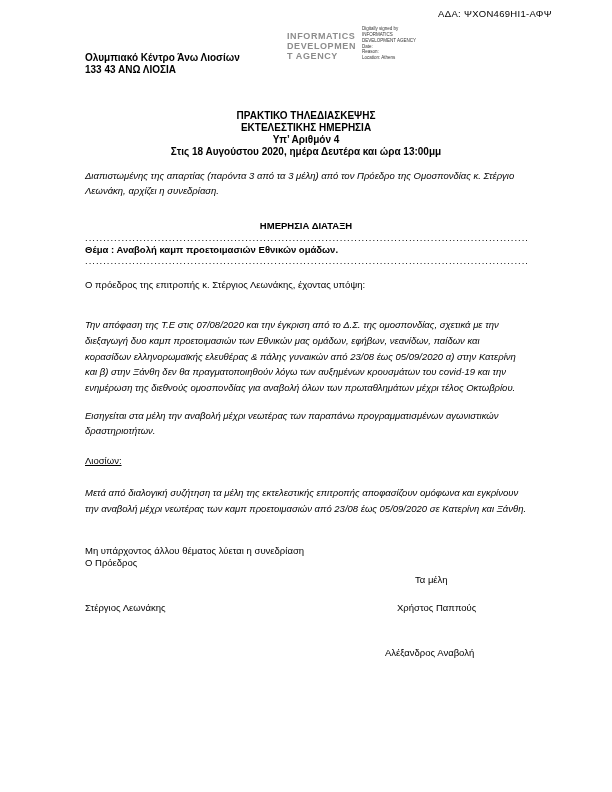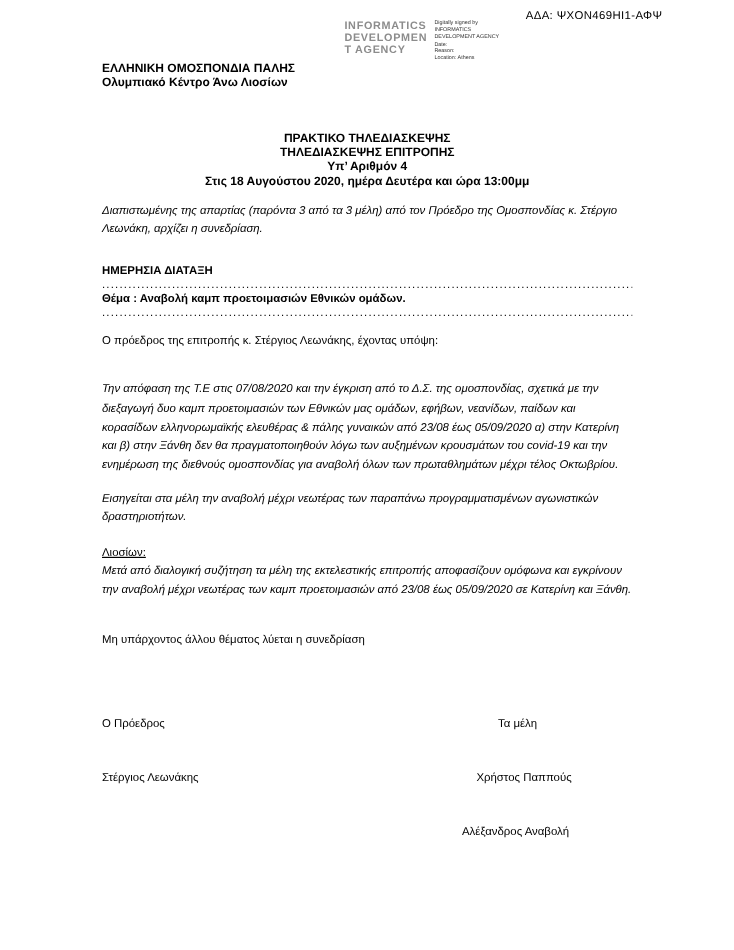--- a/index.html
+++ b/index.html
@@ -16,24 +16,24 @@
   .ada {
     position: absolute;
     top: 8px;
     right: 60px;
     font-size: 9.5px;
     letter-spacing: 0.3px;
   }
   .stamp {
     position: absolute;
     left: 287px;
-    top: 16px;
+    top: 26px;
     display: flex;
     gap: 6px;
-    align-items: flex-start;
+    align-items: flex-end;
   }
   .stamp-agency {
     font-size: 9px;
     font-weight: bold;
     color: #8c8c8c;
     line-height: 1.12;
     letter-spacing: 0.6px;
     white-space: pre-line;
   }
   .stamp-sig {
@@ -48,33 +48,33 @@
     top: 52px;
     width: 442px;
     font-size: 9.5px;
     line-height: 1.3;
   }
   .letterhead { font-weight: bold; font-size: 10px; line-height: 1.2; }
   .title-block { text-align: center; font-weight: bold; font-size: 10px; line-height: 1.2; margin-top: 34px; }
   .attendees { margin-top: 12px; }
   .attendees .label { font-weight: bold; margin-right: 3px; }
   .quorum { margin-top: 10px; font-style: italic; line-height: 1.6; }
-  .agenda-heading { text-align: left; font-weight: bold; margin-top: 22px; }
+  .agenda-heading { text-align: center; font-weight: bold; margin-top: 22px; }
   .dots { overflow: hidden; white-space: nowrap; letter-spacing: 1px; line-height: 1.15; }
   .topic { font-weight: bold; }
   .chair { margin-top: 12px; }
   .consideration { margin-top: 26px; font-style: italic; line-height: 1.65; }
   .proposal { margin-top: 12px; font-style: italic; line-height: 1.65; }
   .decision-label { margin-top: 16px; text-decoration: underline; }
-  .decision { margin-top: 1px; font-style: italic; line-height: 1.65; }
+  .decision { margin-top: 18px; font-style: italic; line-height: 1.65; }
   .closing { margin-top: 28px; }
-  .signatures { position: relative; margin-top: 58px; height: 130px; }
+  .signatures { position: relative; height: 130px; }
   .sig { position: absolute; white-space: nowrap; }
   .sig-president-label { left: 0; top: 0; }
-  .sig-members-label { left: 330px; top: 0; }
+  .sig-members-label { left: 330px; top: 17px; }
   .sig-president-name { left: 0; top: 45px; }
   .sig-member1-name { left: 312px; top: 45px; }
   .sig-member2-name { left: 300px; top: 90px; }
 </style>
 </head>
 <body>
 
 <div class="page">
 
   <div class="ada">ΑΔΑ: ΨΧΟΝ469ΗΙ1-ΑΦΨ</div>
@@ -87,27 +87,27 @@
 INFORMATICS
 DEVELOPMENT AGENCY
 Date:
 Reason:
 Location: Athens</div>
   </div>
 
   <div class="content">
 
     <div class="letterhead">
-      <div>ΕΛΛΗΝΙΚΗ ΟΜΟΣΠΟΝΔΙΑ ΠΑΛΗΣ</div>
       <div>Ολυμπιακό Κέντρο Άνω Λιοσίων</div>
+      <div>133 43 ΑΝΩ ΛΙΟΣΙΑ</div>
     </div>
 
     <div class="title-block">
       <div>ΠΡΑΚΤΙΚΟ ΤΗΛΕΔΙΑΣΚΕΨΗΣ</div>
-      <div>ΤΗΛΕΔΙΑΣΚΕΨΗΣ ΕΠΙΤΡΟΠΗΣ</div>
+      <div>ΕΚΤΕΛΕΣΤΙΚΗΣ ΗΜΕΡΗΣΙΑ</div>
       <div>Υπ’ Αριθμόν 4</div>
       <div>Στις 18 Αυγούστου 2020, ημέρα Δευτέρα και ώρα 13:00μμ</div>
     </div>
 
 
     <div class="quorum">Διαπιστωμένης της απαρτίας (παρόντα 3 από τα 3 μέλη) από τον Πρόεδρο της Ομοσπονδίας κ. Στέργιο Λεωνάκη, αρχίζει η συνεδρίαση.</div>
 
     <div class="agenda-heading">ΗΜΕΡΗΣΙΑ ΔΙΑΤΑΞΗ</div>
     <div class="dots">................................................................................................................................................................</div>
     <div class="topic">Θέμα : Αναβολή καμπ προετοιμασιών Εθνικών ομάδων.</div>

